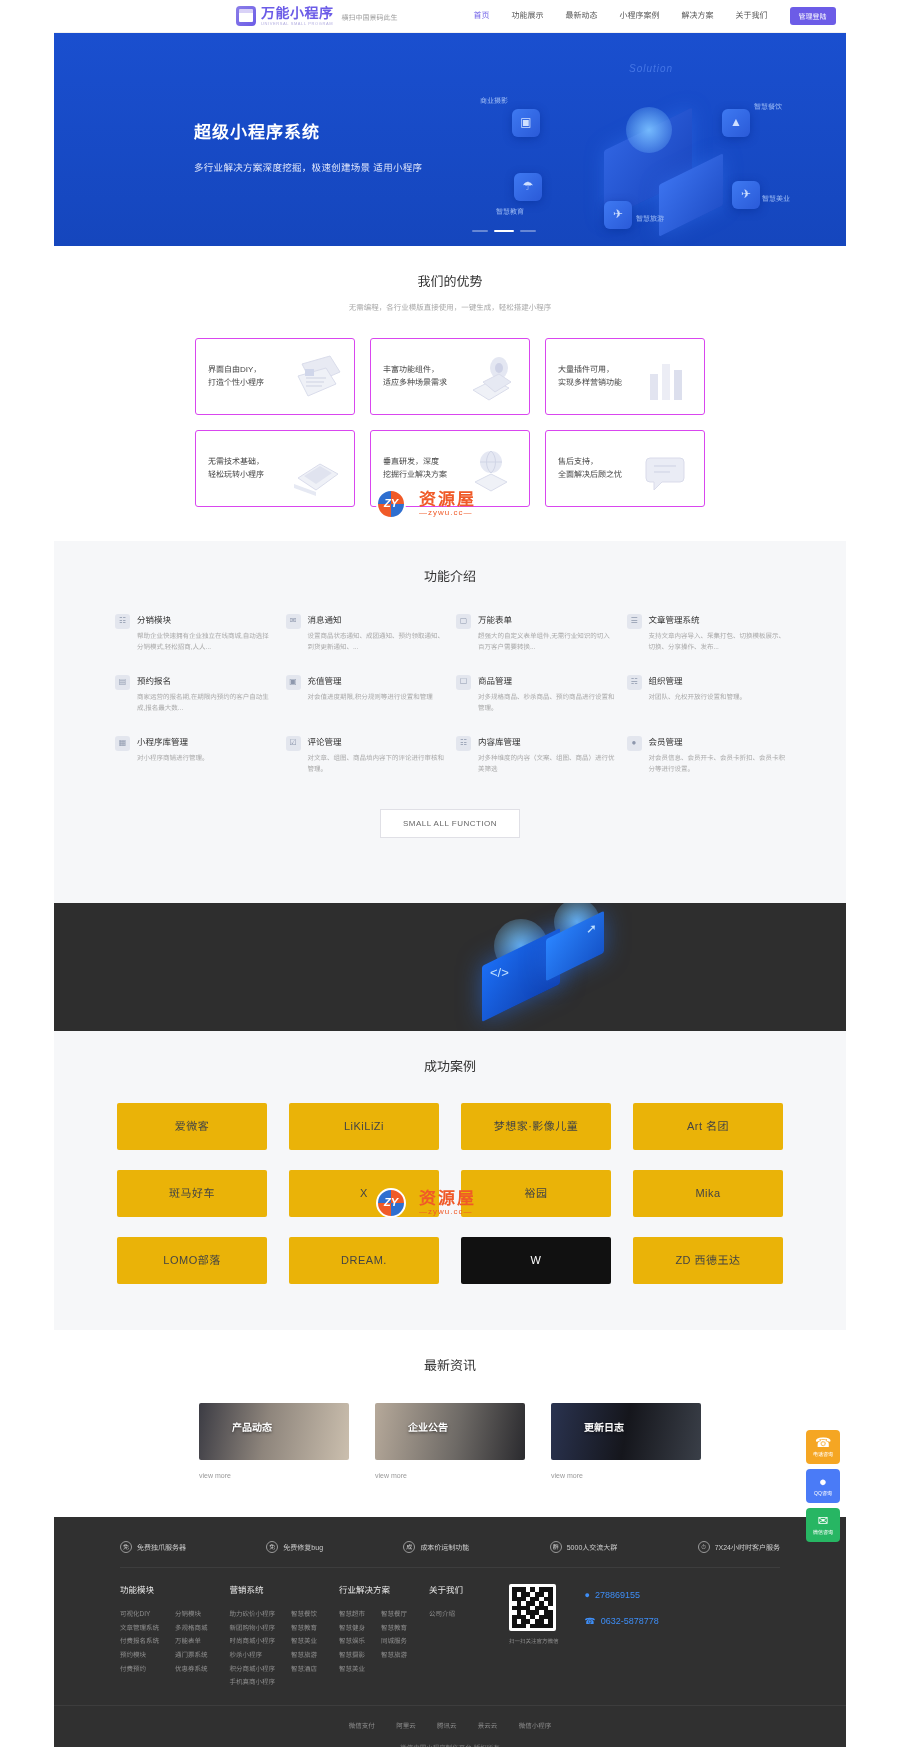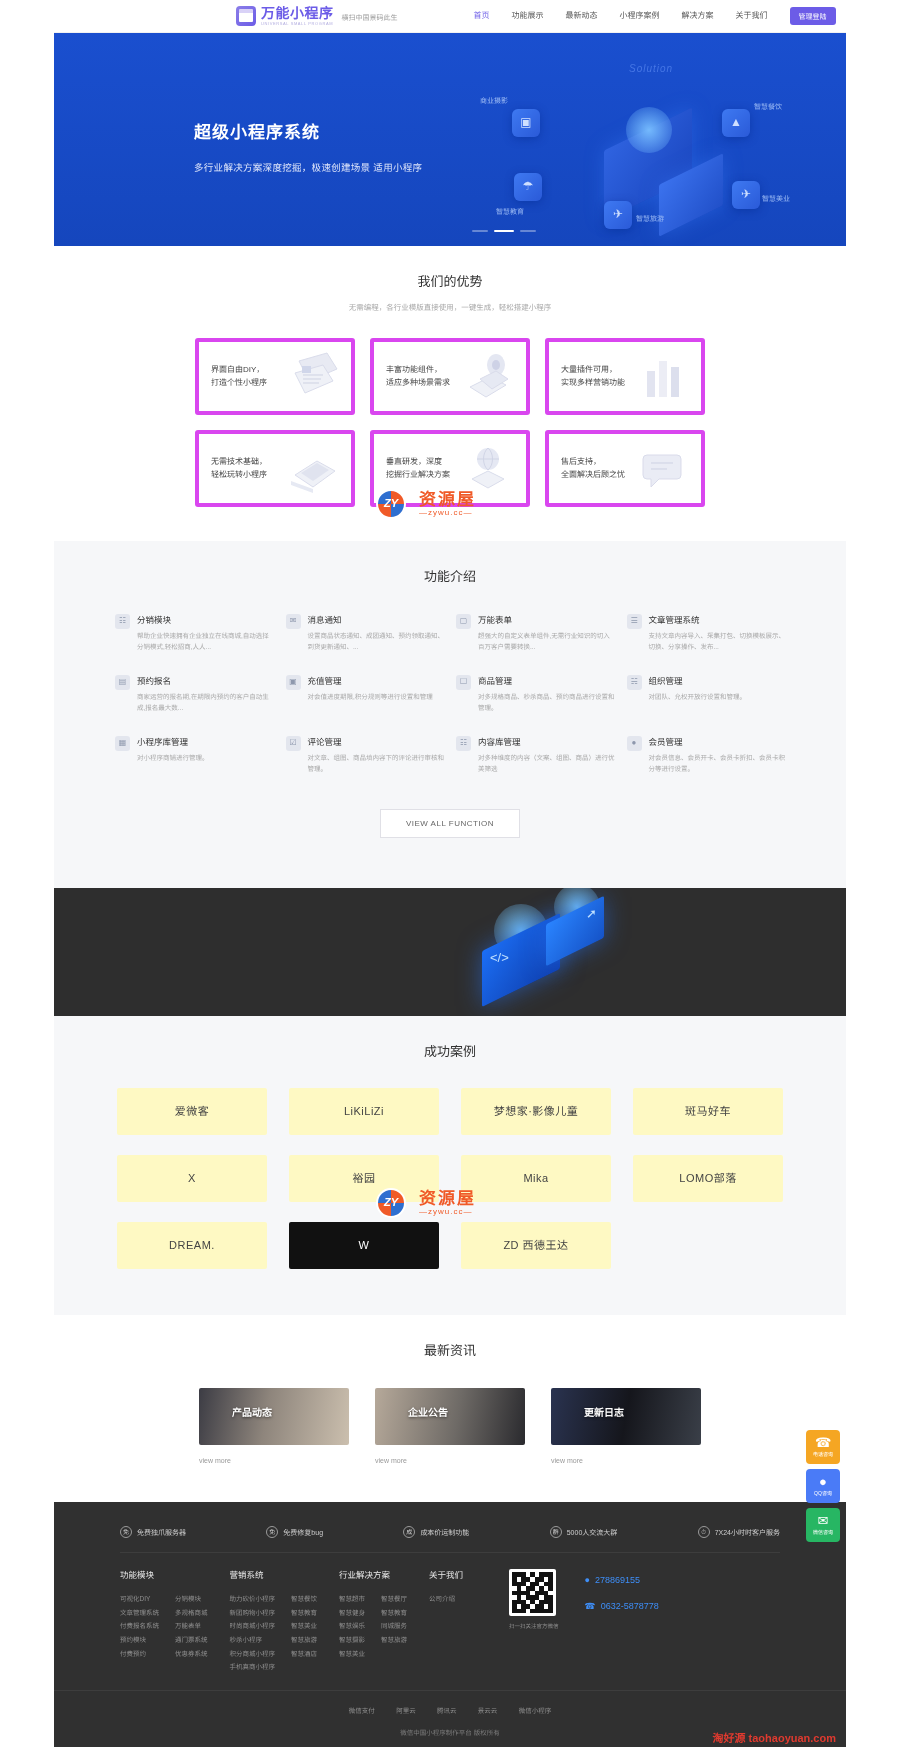--- a/index.html
+++ b/index.html
@@ -88,32 +88,32 @@
   .sec-title { text-align:center; font-size:13px; color:#333; padding-top:26px; }
   .sec-sub { text-align:center; font-size:7.5px; color:#a8a8a8; margin-top:9px; }
 
   
   .adv-wrap { background:#fff; padding-bottom:34px; }
   .adv-grid {
     width:510px; margin:24px auto 0; display:grid;
     grid-template-columns:repeat(3,160px); gap:15px;
   }
   .adv-card {
-    height:77px; border:4px solid #d946ef; border-radius:3px; background:#fff;
+    height:77px; border:1px solid #d946ef; border-radius:3px; background:#fff;
     display:flex; align-items:center; padding:0 12px; position:relative; overflow:hidden;
     cursor:pointer;
   }
   .adv-card-txt { font-size:8px; color:#444; line-height:1.7; z-index:2; }
   .adv-illus {
     position:absolute; right:8px; bottom:6px; width:62px; height:56px;
     opacity:.9;
   }
 
   
-  .fn-wrap { background:#f6f7f9; padding-bottom:50px; position:relative; }
+  .fn-wrap { background:#f6f7f9; padding-bottom:65px; position:relative; }
   .fn-grid {
     width:670px; margin:26px auto 0; display:grid;
     grid-template-columns:repeat(4,1fr); row-gap:22px; column-gap:12px;
   }
   .fn-item { display:flex; gap:7px; cursor:pointer; }
   .fn-ico {
     width:15px; height:15px; flex:0 0 auto; border-radius:3px; background:#e3e6ee;
     display:flex; align-items:center; justify-content:center; color:#8e98ad; font-size:8px;
   }
   .fn-body { min-width:0; }
@@ -141,21 +141,21 @@
   .dg2 { width:46px; height:46px; left:500px; top:-4px; }
   .dicon { position:absolute; color:#bfe0ff; font-size:13px; }
 
   
   .case-wrap { background:#f6f7f9; padding-bottom:46px; position:relative; }
   .case-grid {
     width:660px; margin:26px auto 0; display:grid;
     grid-template-columns:repeat(4,150px); gap:20px 22px; justify-content:center;
   }
   .case-cell {
-    height:47px; background:#fef9c3; border-radius:2px; display:flex;
+    height:47px; background:#eab308; border-radius:2px; display:flex;
     align-items:center; justify-content:center; cursor:pointer;
     font-size:11px; color:#444; letter-spacing:.5px; overflow:hidden;
   }
   .case-cell.inv { background:#111; color:#fff; }
 
   
   .news-wrap { background:#fff; padding-bottom:36px; }
   .news-grid {
     width:510px; margin:26px auto 0; display:grid;
     grid-template-columns:repeat(3,150px); gap:26px; justify-content:center;
@@ -481,38 +481,39 @@
       </div>
       <div class="fn-item">
         <div class="fn-ico">●</div>
         <div class="fn-body">
           <div class="fn-name">会员管理</div>
           <div class="fn-desc">对会员信息、会员开卡、会员卡折扣、会员卡积分等进行设置。</div>
         </div>
       </div>
     </div>
 
-    <button class="btn-all">VIEW ALL FUNCTION</button>
+    <button class="btn-all">SMALL ALL FUNCTION</button>
   </div>
 
   <div class="dark-band">
     <div class="dglow dg1"></div>
     <div class="dglow dg2"></div>
     <div class="dc dc1"></div>
     <div class="dc dc2"></div>
     <div class="dicon" style="left:436px; top:60px;">&lt;/&gt;</div>
     <div class="dicon" style="left:532px; top:16px;">➚</div>
   </div>
 
   <div class="case-wrap">
     <div class="sec-title">成功案例</div>
     <div class="case-grid">
       <div class="case-cell">爱微客</div>
       <div class="case-cell">LiKiLiZi</div>
       <div class="case-cell">梦想家·影像儿童</div>
+      <div class="case-cell">Art 名团</div>
       <div class="case-cell">斑马好车</div>
       <div class="case-cell">X</div>
       <div class="case-cell">裕园</div>
       <div class="case-cell">Mika</div>
       <div class="case-cell">LOMO部落</div>
       <div class="case-cell">DREAM.</div>
       <div class="case-cell inv">W</div>
       <div class="case-cell">ZD 西德王达</div>
     </div>
   </div>

